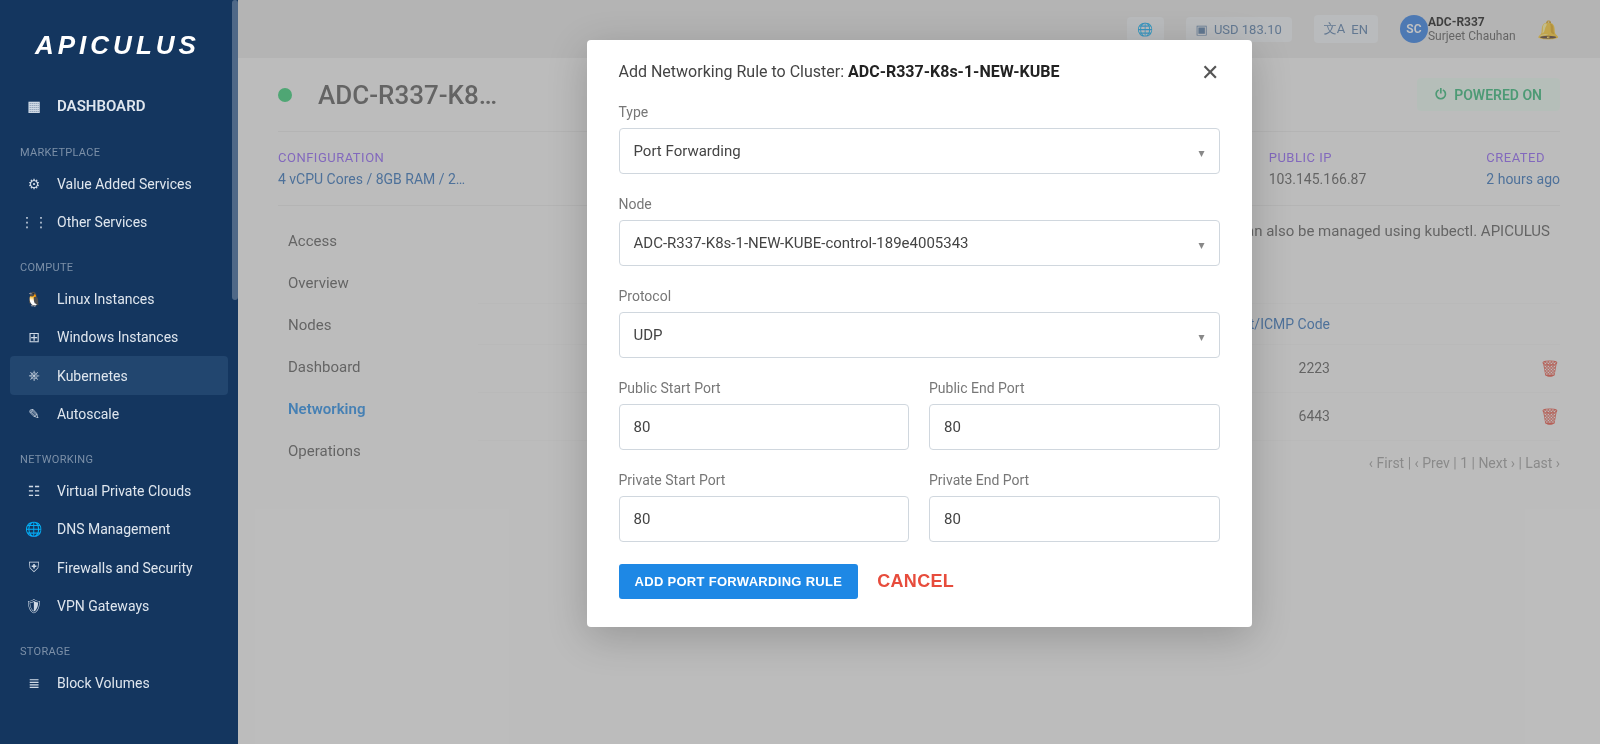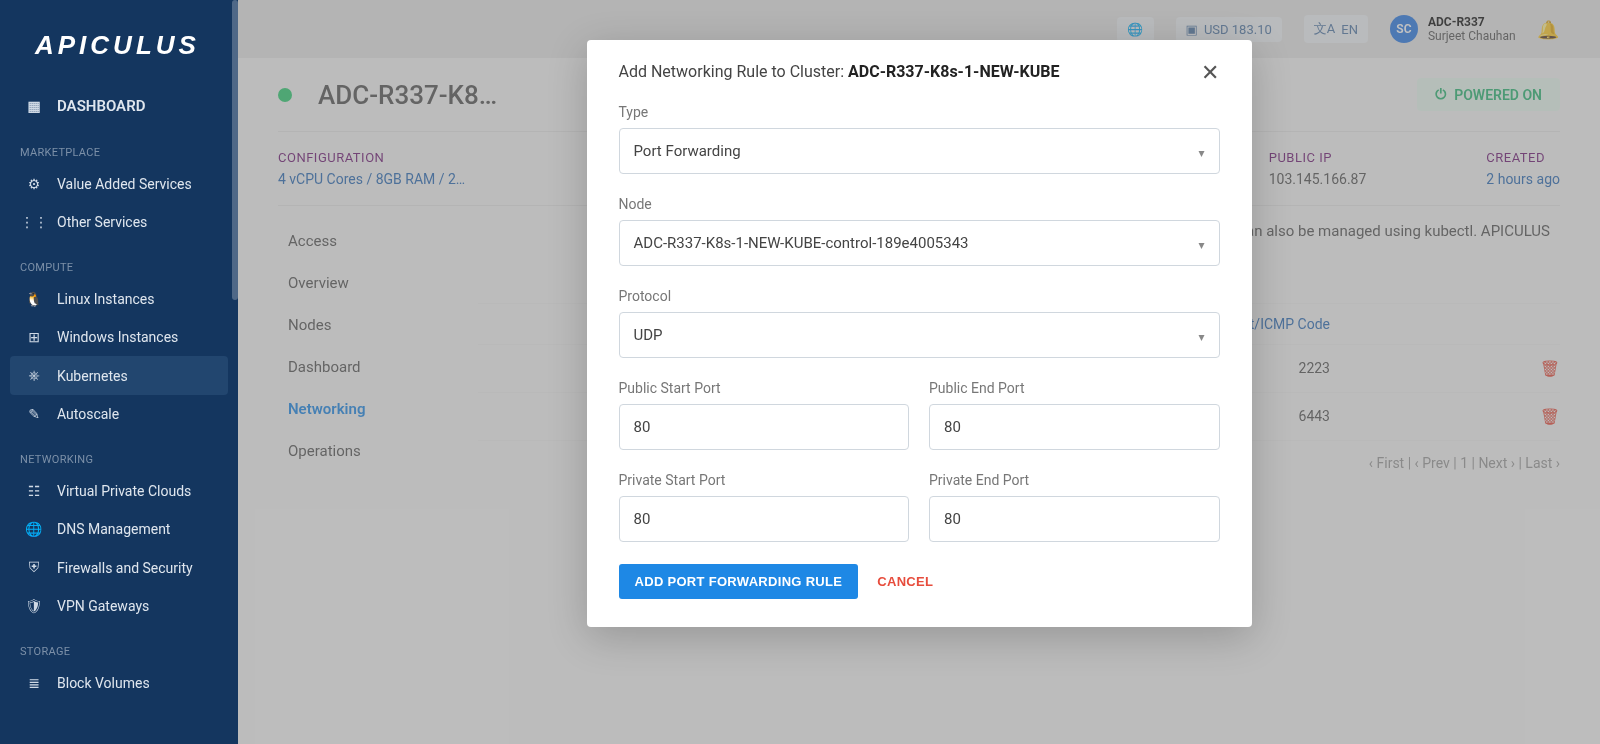--- a/index.html
+++ b/index.html
@@ -86,40 +86,40 @@
     display: flex;
     align-items: center;
     gap: 6px;
   }
   .avatar {
     width: 28px; height: 28px; border-radius: 50%;
     background: #2b7ae4; color: #fff;
     display: inline-flex; align-items: center; justify-content: center;
     font-size: 12px; font-weight: 600;
   }
-  .user-block { display:flex; align-items:flex-end; gap:10px; }
+  .user-block { display:flex; align-items:flex-end; }
   .user-text { display:flex; flex-direction: column; }
   .user-text .u1 { font-size: 12px; font-weight: 700; color: #111; }
   .user-text .u2 { font-size: 12px; color: #555; }
   .bell { color: #4d74a3; font-size: 18px; }
   .content-wrap { padding: 10px 40px 0 40px; flex:1; overflow: hidden;}
   .page-header { display: flex; align-items: center; justify-content: space-between; padding: 10px 0 20px; }
   .page-title-row { display:flex; align-items:center; gap:26px; }
   .status-dot { width:14px; height:14px; border-radius:50%; background:#2ecc71; }
   .page-title { font-size: 26px; color: #555; font-weight: 500; }
   .powered {
     background: #e8f8ef; color: #2bb673; padding: 8px 18px; border-radius: 4px;
     font-size: 14px; font-weight: 600; display: inline-flex; gap: 8px; align-items:center;
   }
   .meta-row {
     display:flex; gap: 120px; border-top:1px solid #e5e5e5;
     padding: 18px 0 18px; border-bottom:1px solid #e5e5e5;
   }
   .meta { display:flex; flex-direction:column; gap:6px; }
-  .meta-label { font-size: 13px; color:#701a75; letter-spacing: .5px;}
+  .meta-label { font-size: 13px; color:#8b5cf6; letter-spacing: .5px;}
   .meta-value { font-size: 14px; color:#2c6cb6; }
   .meta-value.text { color:#555; }
   .body-row { display:flex; gap:0; }
   .left-tabs { width: 170px; padding-top: 14px; }
   .ltab { padding: 12px 10px; color:#555; font-size: 15px; }
   .ltab.active { color:#1e88e5; font-weight: 600;}
   .inner { flex:1; padding: 14px 0 0 30px; }
   .note { font-size: 15px; color:#555; line-height: 1.5; margin-bottom: 60px; }
   .table-head-row { display:flex; border-top:1px solid #eee; border-bottom:1px solid #eee; padding:12px 0; }
   .col { flex:1; font-size:14px; color:#2c6cb6; }
@@ -148,21 +148,21 @@
     display:flex; justify-content:space-between; align-items:flex-end;
   }
   .chev { color:#888; font-size:12px; }
   .two-col { display:flex; gap:20px; }
   .two-col > div { flex:1; }
   .modal-actions { display:flex; gap:19px; align-items:center; margin-top: 10px;}
   .primary-btn {
     background:#1e88e5; color:#fff; border:none; padding:10px 16px;
     font-size:13px; font-weight:600; border-radius:3px; cursor:pointer; letter-spacing:.3px;
   }
-  .cancel-btn { color:#e74c3c; font-size:13px; font-weight:600; background:none; border:none; cursor:pointer; letter-spacing:.3px;}
+  .cancel-btn { color:#e74c3c; font-size:18px; font-weight:600; background:none; border:none; cursor:pointer; letter-spacing:.3px;}
   .dim { opacity: 1; }
 </style>
 </head>
 <body>
 
 <div class="app">
   <aside class="sidebar">
     <div class="scroll-thumb"></div>
     <div class="logo">APICULUS</div>
 

